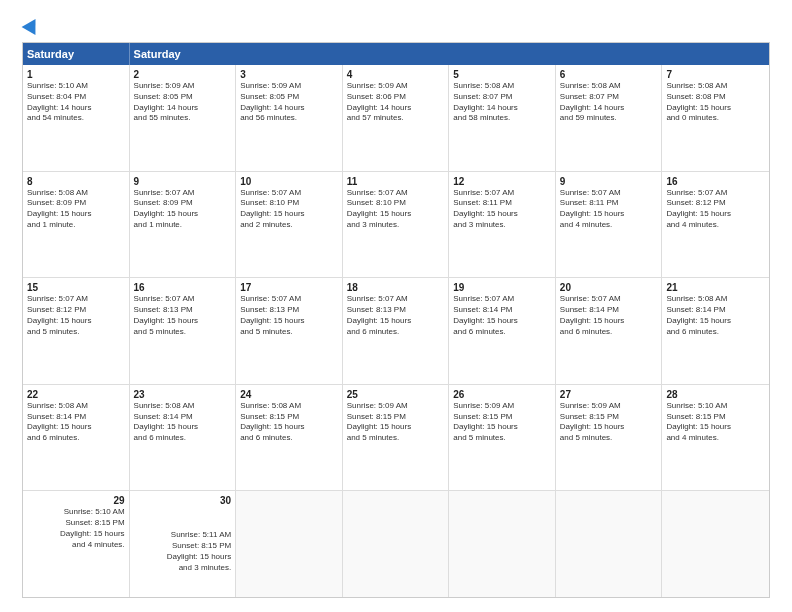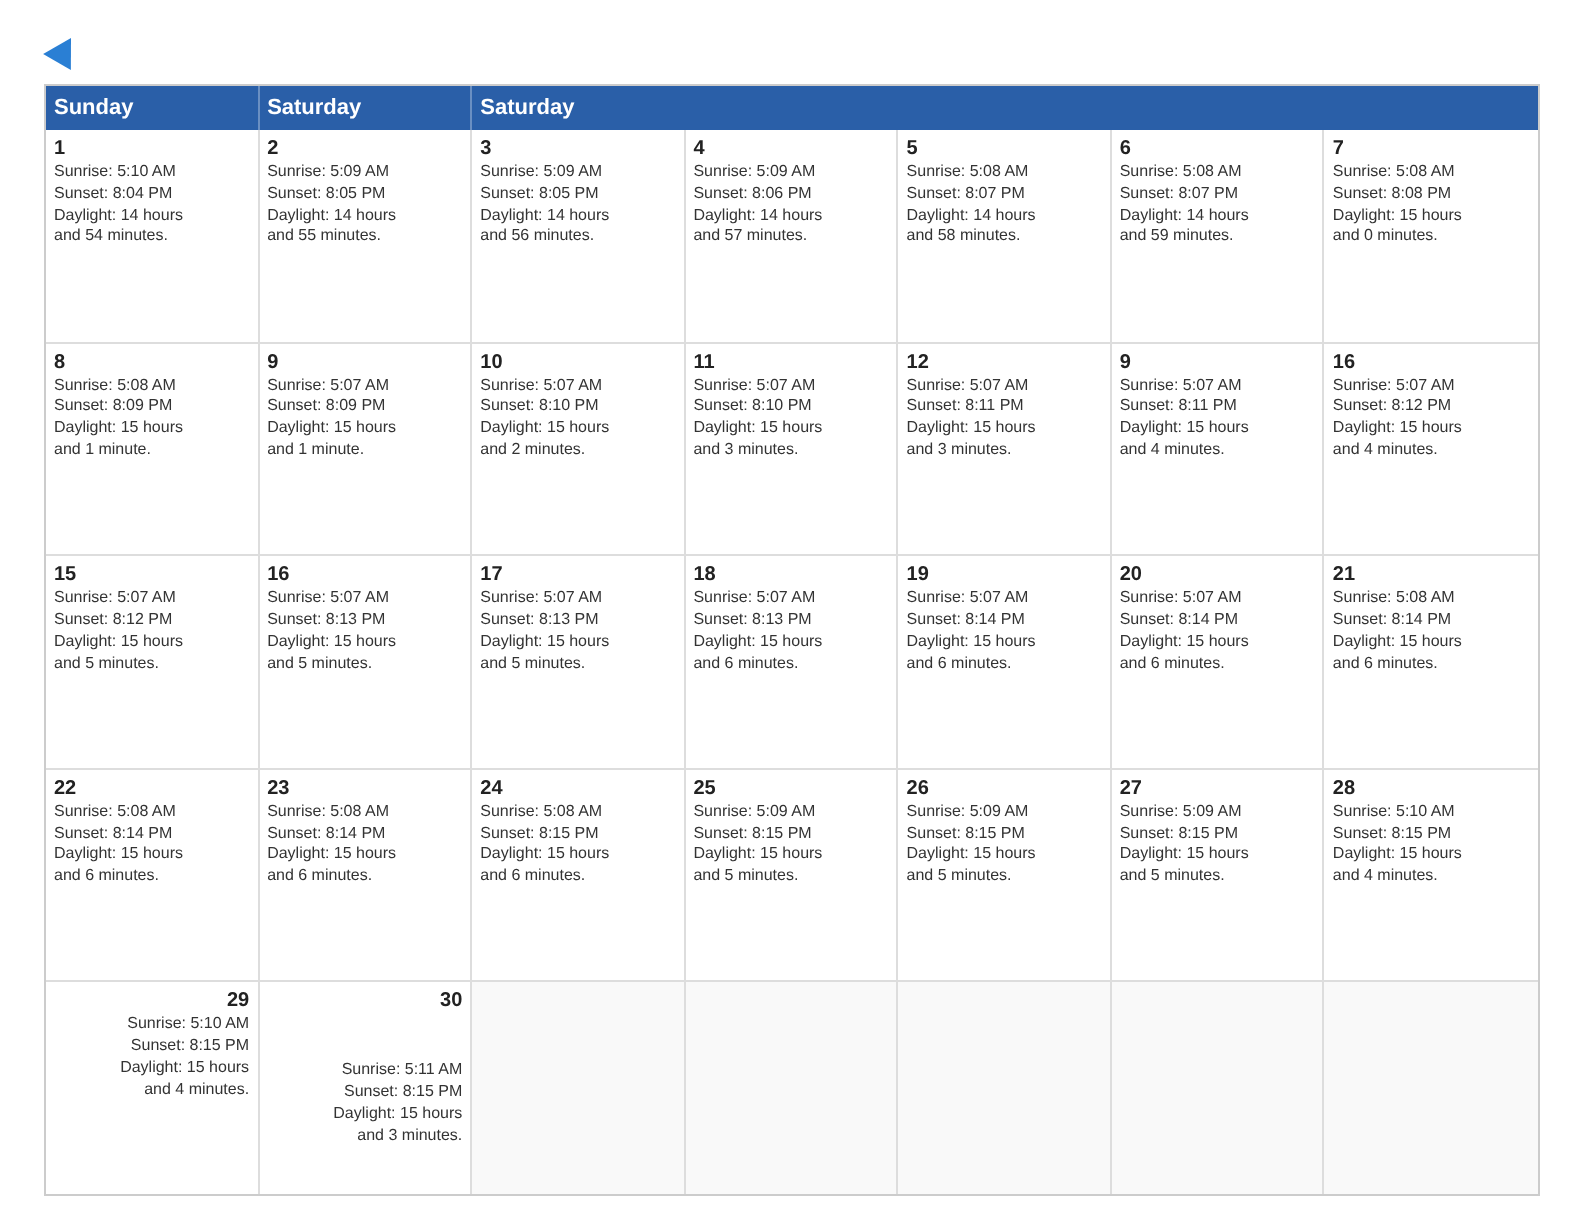--- a/index.html
+++ b/index.html
@@ -126,21 +126,20 @@
       </div>
     </div>
     <div class="title-block">
       <div class="month-title"></div>
       <div class="subtitle"></div>
     </div>
   </div>
 
   <div class="calendar">
     <div class="cal-header">
-        <div class="cal-header-cell">Sunday</div>
         <div class="cal-header-cell">Saturday</div>
         <div class="cal-header-cell">Saturday</div>
       </div>
     <div class="cal-body">
         <div class="cal-row">
           <div class="cal-cell">
             <span class="day-num">1</span>
             <div class="cell-text" style="white-space: pre-line;">Sunrise: 5:10 AM
 Sunset: 8:04 PM
 Daylight: 14 hours

